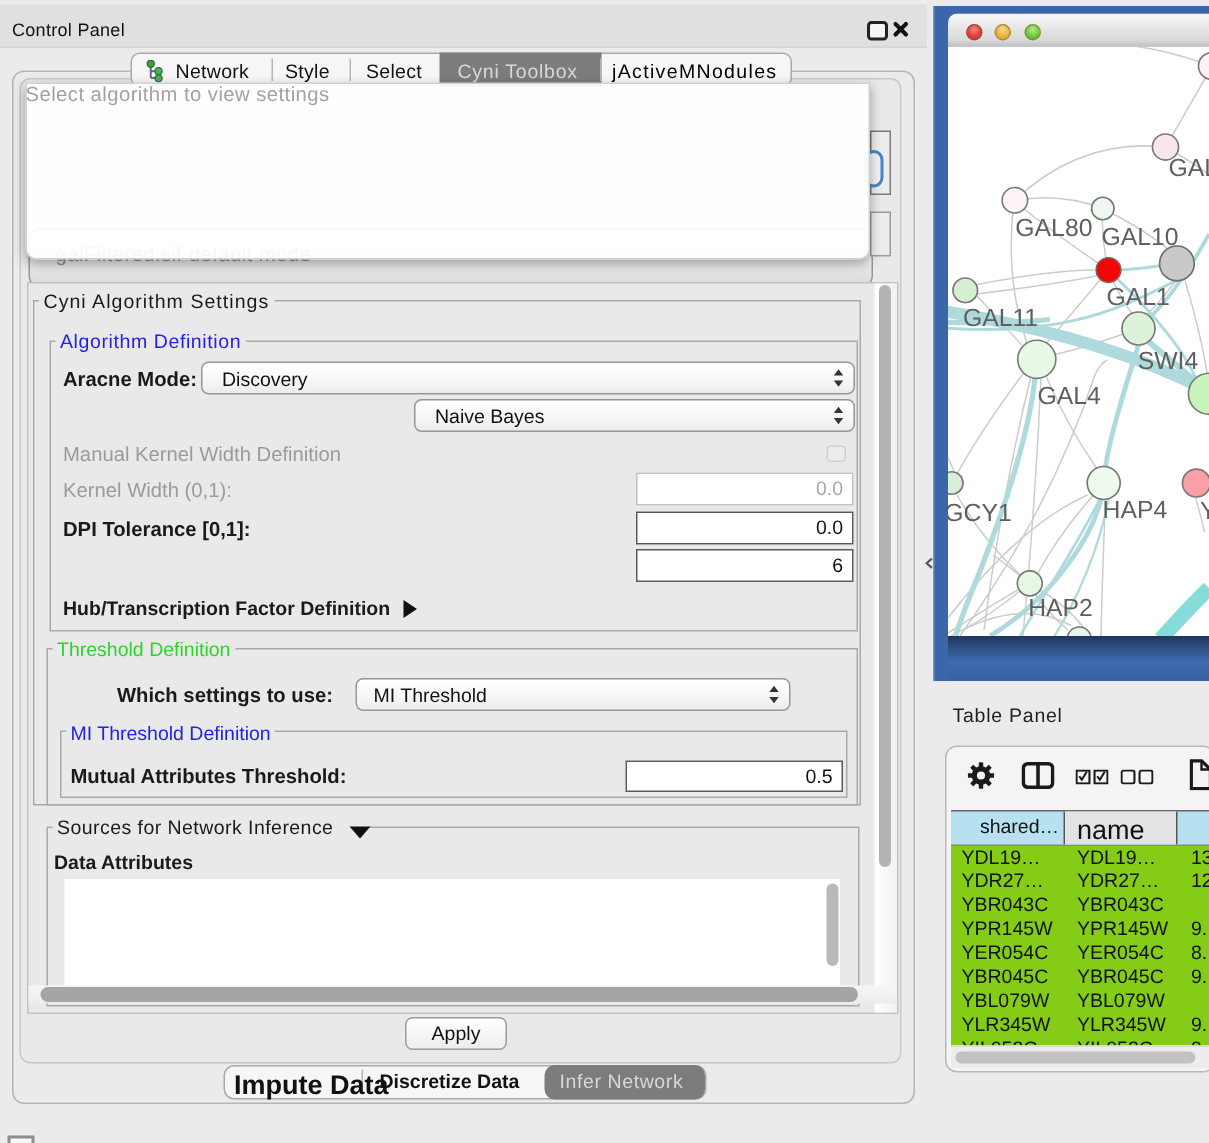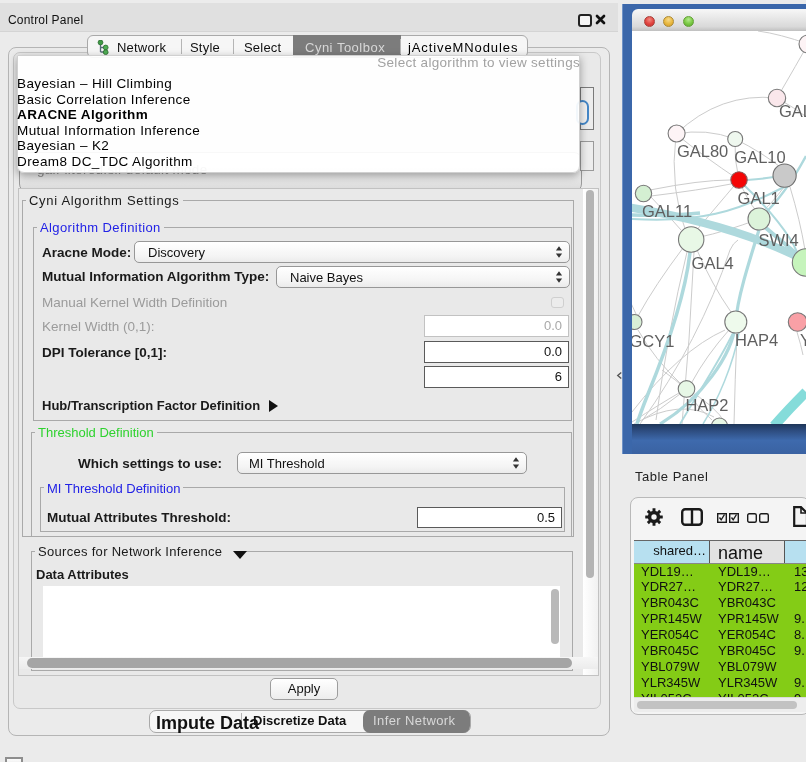--- a/index.html
+++ b/index.html
@@ -63,21 +63,20 @@
 <div class="gt" style="left:37px;top:220.5px;letter-spacing:0.4px;color:#2222e6">Algorithm Definition</div>
 
 <div class="lbl" style="left:42px;top:244.5px">Aracne Mode:</div>
 <div class="combo" style="left:134px;top:241px;width:436px;height:22px"></div>
 <div class="ctext" style="left:148px;top:245px">Discovery</div>
 <svg class="arr2" style="left:555px;top:246px" viewBox="0 0 9 13">
       <path d="M4.5 0 L8 4.7 H1 Z" fill="#333"></path>
       <path d="M4.5 13 L8 8.3 H1 Z" fill="#333"></path>
     </svg>
 
-<div class="lbl" style="left:42px;top:269px">Mutual Information Algorithm Type:</div>
 <div class="combo" style="left:276px;top:266px;width:294px;height:22px"></div>
 <div class="ctext" style="left:290px;top:270px">Naive Bayes</div>
 <svg class="arr2" style="left:555px;top:271px" viewBox="0 0 9 13">
       <path d="M4.5 0 L8 4.7 H1 Z" fill="#333"></path>
       <path d="M4.5 13 L8 8.3 H1 Z" fill="#333"></path>
     </svg>
 
 <div class="glab" style="left:42px;top:295px">Manual Kernel Width Definition</div>
 <div class="abs" style="left:551px;top:297px;width:13px;height:11px;background:#ececec;border:1px solid #cfcfcf;border-radius:3px;box-sizing:border-box"></div>
 
@@ -128,22 +127,21 @@
 <div class="abs" style="left:253px;top:712.5px;font-size:13px;font-weight:bold;color:#111">Discretize Data</div>
 <div class="abs" style="left:373px;top:712.5px;font-size:13px;letter-spacing:0.4px;color:#d8d8d8">Infer Network</div>
 
 <div class="abs" style="left:5px;top:757px;width:18px;height:10px;border:2px solid #8e8e8e;background:linear-gradient(#fdfdfd,#e8e8e8);box-sizing:border-box"></div>
 
 <svg class="abs" style="left:616px;top:371px" width="7" height="9" viewBox="0 0 8 9">
       <path d="M6 1 L2 4.5 L6 8" stroke="#555" stroke-width="1.6" fill="none"></path>
     </svg>
 
 <div class="abs" style="left:17px;top:55px;width:563px;height:118px;background:rgba(255,255,255,0.93);border:1px solid #d0d0d0;box-sizing:border-box;border-radius:0 0 7px 7px;box-shadow:0 3px 8px rgba(0,0,0,0.35)"></div>
-<div class="abs" style="left:17px;top:55px;width:563px;text-align:right;font-size:13.5px;letter-spacing:0.3px;color:#a2a2a2">Select algorithm to view settings</div>
-<div class="abs" style="left:17px;top:76px;font-size:13.5px;letter-spacing:0.4px;color:#000;line-height:15.55px;white-space:nowrap">Bayesian – Hill Climbing<br>Basic Correlation Inference<br><b>ARACNE Algorithm</b><br>Mutual Information Inference<br>Bayesian – K2<br>Dream8 DC_TDC Algorithm</div>
+<div class="abs" style="left:17px;top:55px;width:563px;text-align:left;font-size:13.5px;letter-spacing:0.3px;color:#a2a2a2">Select algorithm to view settings</div>
 
 <div class="abs" style="left:622px;top:4px;width:184px;height:450px;background:#3b67aa;border-left:1px solid #6f92c6"></div>
 <div class="abs" style="left:632px;top:424px;width:174px;height:30px;background:linear-gradient(180deg,#1e3658 0%,#2c4a7c 20%,#3e6aad 55%,#3a62a2 100%)"></div>
 <div class="abs" style="left:632px;top:9px;width:174px;height:22px;background:linear-gradient(#f7f7f7,#d9d9d9 80%,#c0c0c0);border-bottom:1px solid #8d8d8d;border-top-left-radius:6px"></div>
 <div class="abs" style="left:644px;top:16px;width:11px;height:11px;border-radius:50%;background:radial-gradient(circle at 50% 30%,#f08a80 0%,#e1433f 55%,#c4322e 100%);border:1px solid #a8403a;box-sizing:border-box"></div>
 <div class="abs" style="left:663px;top:16px;width:11px;height:11px;border-radius:50%;background:radial-gradient(circle at 50% 30%,#f6d98a 0%,#e8b73e 55%,#cf9a2f 100%);border:1px solid #ad8a33;box-sizing:border-box"></div>
 <div class="abs" style="left:683px;top:16px;width:11px;height:11px;border-radius:50%;background:radial-gradient(circle at 50% 30%,#b4e98c 0%,#79c943 55%,#5ba332 100%);border:1px solid #63a037;box-sizing:border-box"></div>
 <div class="abs" style="left:632px;top:31px;width:174px;height:393px;background:#fff;overflow:hidden">
 <svg width="174" height="393" viewBox="632 31 174 393" style="display:block">
 <g fill="none" stroke="#cccccc" stroke-width="1">

